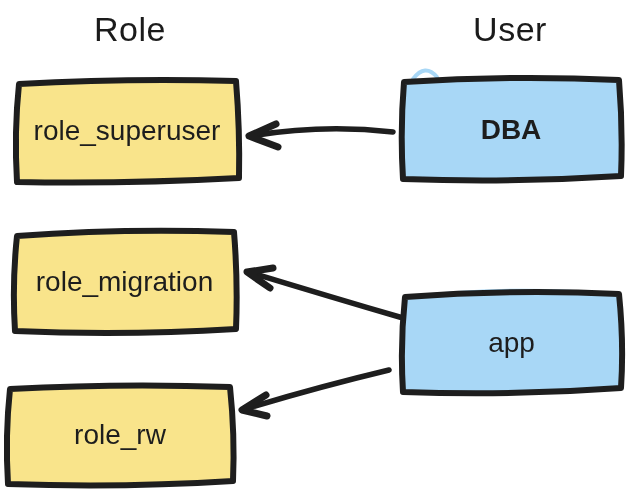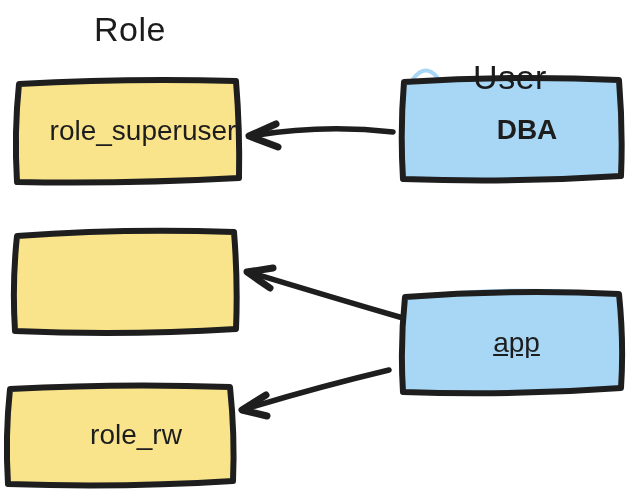--- a/index.html
+++ b/index.html
@@ -22,21 +22,20 @@
     color: #1b1b1b;
     letter-spacing: 0.5px;
   }
   .box-label {
     position: absolute;
     display: flex;
     align-items: center;
     justify-content: center;
     font-size: 28px;
     color: #1d1d1d;
-    padding-left: 16px;
   }
 </style>
 </head>
 <body>
 
 <div id="canvas">
 
   <svg id="shapes" viewBox="0 0 632 494" xmlns="http://www.w3.org/2000/svg">
 
     <path d="M413,79 Q425,63 437,77" stroke="#a8d7f6" stroke-width="4" fill="none" stroke-linecap="round"></path>
@@ -53,20 +52,21 @@
     <path d="M276,124 L249,136 L278,147" fill="none" stroke="#1e1e1e" stroke-width="7" stroke-linecap="round" stroke-linejoin="round"></path>
 
     <path d="M403,318 Q328,296 249,272" fill="none" stroke="#1e1e1e" stroke-width="5.5" stroke-linecap="round"></path>
     <path d="M273,268 L247,272 L270,288" fill="none" stroke="#1e1e1e" stroke-width="7" stroke-linecap="round" stroke-linejoin="round"></path>
 
     <path d="M389,370 Q318,387 245,409" fill="none" stroke="#1e1e1e" stroke-width="5.5" stroke-linecap="round"></path>
     <path d="M266,395 L242,410 L267,416" fill="none" stroke="#1e1e1e" stroke-width="7" stroke-linecap="round" stroke-linejoin="round"></path>
   </svg>
 
   <div class="col-title" style="left:40px; top:10px; width:180px; height:38px;">Role</div>
-  <div class="col-title" style="left:420px; top:10px; width:180px; height:38px;margin-top:48px;">User</div>
+  <div class="col-title" style="left:420px; top:10px; width:180px; height:38px;">User</div>
 
   <div class="box-label" style="left:14px; top:79px; width:226px; height:104px;">role_superuser</div>
+  <div class="box-label" style="left:12px; top:231px; width:225px; height:101px;">role_migration</div>
   <div class="box-label" style="left:6px; top:385px; width:228px; height:100px;text-align:right;">role_rw</div>
   <div class="box-label" style="left:400px; top:78px; width:222px; height:103px;font-weight:bold;">DBA</div>
-  <div class="box-label" style="left:390px; top:293px; width:221px; height:100px;text-decoration:underline;">app</div>
+  <div class="box-label" style="left:401px; top:293px; width:221px; height:100px;">app</div>
 
 </div>
 
 </body></html>

